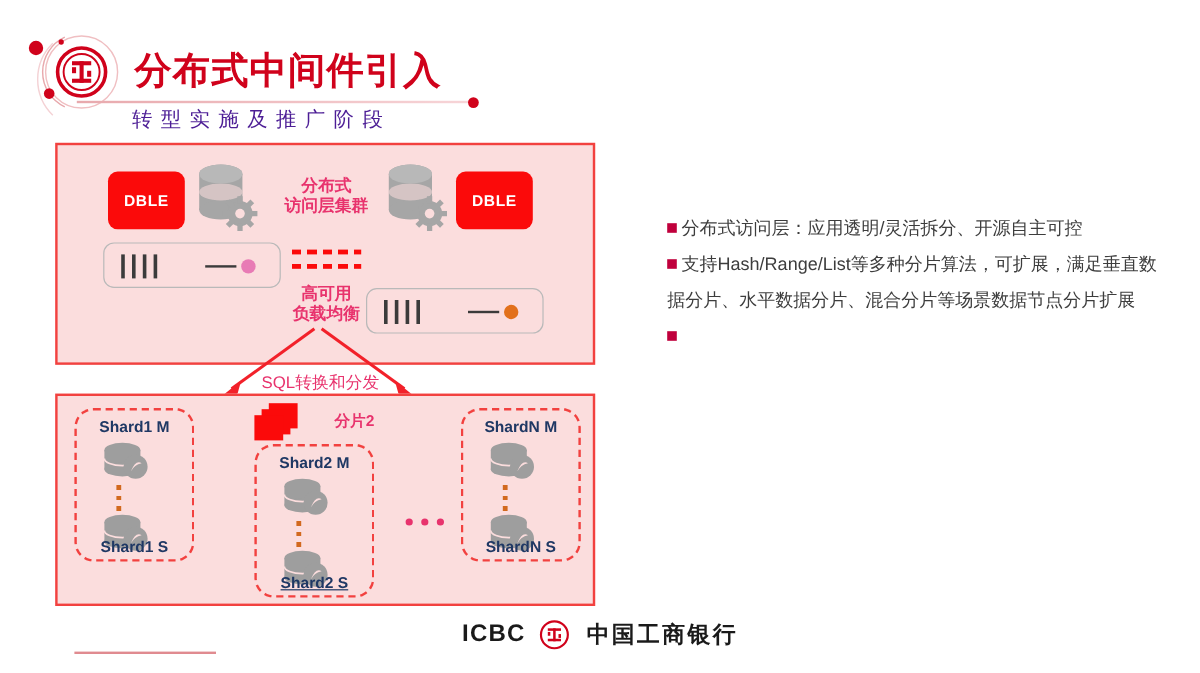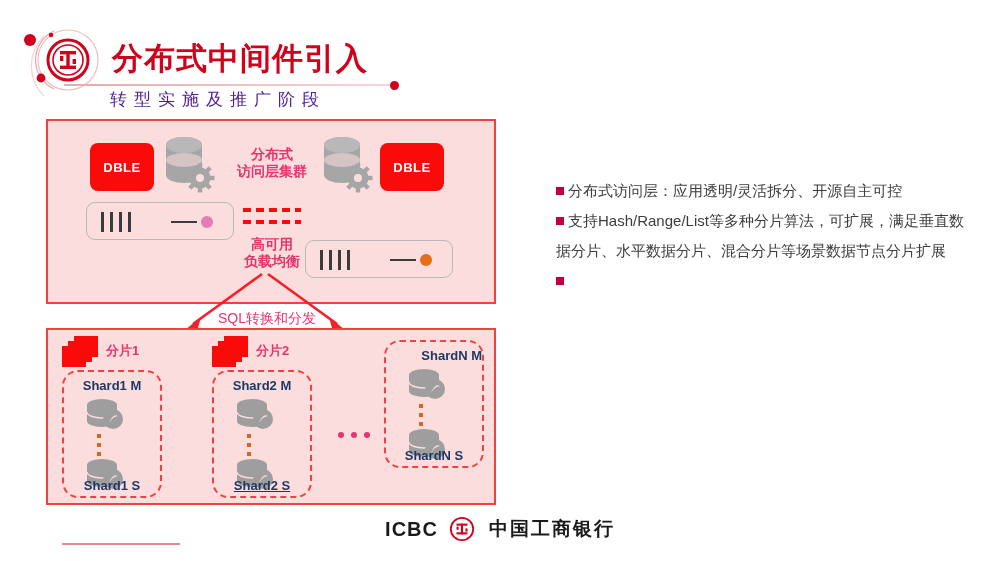--- a/index.html
+++ b/index.html
@@ -217,62 +217,54 @@
     <path d="M 103 6 L 172 56" stroke="#f2212a" stroke-width="2.6" fill="none"></path>
     <polygon points="20,62 36,49 33,60 24,64" fill="#f2212a"></polygon>
     <polygon points="180,62 164,49 167,60 176,64" fill="#f2212a"></polygon>
   </svg>
 </div>
 <div class="abs sql-label" style="left:218px;top:310px;">SQL转换和分发</div>
 
 <div class="abs" id="bottom-panel"></div>
 
 <div class="abs" style="left:62px;top:336px;">
-  <div style="display:flex;align-items:center;gap:8px;height:30px;">
+  <div class="shard-box" style="margin-top:4px;">
+    <span class="shard-text" style="top:6px;">Shard1 M</span>
+    <span style="position:absolute;left:18px;top:26px;">
+      <svg width="46" height="34" viewBox="0 0 46 34">
+        <ellipse cx="20" cy="7" rx="15" ry="6" fill="#9e9e9e"></ellipse>
+          <rect x="5" y="7" width="30" height="16" fill="#9e9e9e"></rect>
+        <ellipse cx="20" cy="23" rx="15" ry="6" fill="#9e9e9e"></ellipse>
+        <path d="M5 14 a15 6 0 0 0 30 0" fill="none" stroke="#fbdddd" stroke-width="1.4"></path>
+        <circle cx="31" cy="21" r="10" fill="#9e9e9e"></circle>
+        <path d="M27 25 q4 -10 9 -7 q-6 1 -9 7 z" fill="#fbdddd"></path>
+      </svg>
+    </span>
+    <span class="conn" style="position:absolute;left:33px;top:62px;height:26px;"></span>
+    <span style="position:absolute;left:18px;top:86px;">
+      <svg width="46" height="34" viewBox="0 0 46 34">
+        <ellipse cx="20" cy="7" rx="15" ry="6" fill="#9e9e9e"></ellipse>
+          <rect x="5" y="7" width="30" height="16" fill="#9e9e9e"></rect>
+        <ellipse cx="20" cy="23" rx="15" ry="6" fill="#9e9e9e"></ellipse>
+        <path d="M5 14 a15 6 0 0 0 30 0" fill="none" stroke="#fbdddd" stroke-width="1.4"></path>
+        <circle cx="31" cy="21" r="10" fill="#9e9e9e"></circle>
+        <path d="M27 25 q4 -10 9 -7 q-6 1 -9 7 z" fill="#fbdddd"></path>
+      </svg>
+    </span>
+    <span class="shard-text" style="top:106px;">Shard1 S</span>
+  </div>
+</div>
+
+<div class="abs" style="left:212px;top:336px;">
+  <div style="display:flex;align-items:center;gap:8px;height:30px;justify-content:space-between;">
     <span class="stack">
       <i style="left:12px;top:0;"></i>
         <i style="left:6px;top:5px;"></i>
         <i style="left:0;top:10px;"></i>
     </span>
-    <span class="fenpian-label">分片1</span>
-  </div>
-  <div class="shard-box" style="margin-top:4px;">
-    <span class="shard-text" style="top:6px;">Shard1 M</span>
-    <span style="position:absolute;left:18px;top:26px;">
-      <svg width="46" height="34" viewBox="0 0 46 34">
-        <ellipse cx="20" cy="7" rx="15" ry="6" fill="#9e9e9e"></ellipse>
-          <rect x="5" y="7" width="30" height="16" fill="#9e9e9e"></rect>
-        <ellipse cx="20" cy="23" rx="15" ry="6" fill="#9e9e9e"></ellipse>
-        <path d="M5 14 a15 6 0 0 0 30 0" fill="none" stroke="#fbdddd" stroke-width="1.4"></path>
-        <circle cx="31" cy="21" r="10" fill="#9e9e9e"></circle>
-        <path d="M27 25 q4 -10 9 -7 q-6 1 -9 7 z" fill="#fbdddd"></path>
-      </svg>
-    </span>
-    <span class="conn" style="position:absolute;left:33px;top:62px;height:26px;"></span>
-    <span style="position:absolute;left:18px;top:86px;">
-      <svg width="46" height="34" viewBox="0 0 46 34">
-        <ellipse cx="20" cy="7" rx="15" ry="6" fill="#9e9e9e"></ellipse>
-          <rect x="5" y="7" width="30" height="16" fill="#9e9e9e"></rect>
-        <ellipse cx="20" cy="23" rx="15" ry="6" fill="#9e9e9e"></ellipse>
-        <path d="M5 14 a15 6 0 0 0 30 0" fill="none" stroke="#fbdddd" stroke-width="1.4"></path>
-        <circle cx="31" cy="21" r="10" fill="#9e9e9e"></circle>
-        <path d="M27 25 q4 -10 9 -7 q-6 1 -9 7 z" fill="#fbdddd"></path>
-      </svg>
-    </span>
-    <span class="shard-text" style="top:106px;">Shard1 S</span>
-  </div>
-</div>
-
-<div class="abs" style="left:212px;top:336px;">
-  <div style="display:flex;align-items:center;gap:8px;height:30px;">
-    <span class="stack">
-      <i style="left:12px;top:0;"></i>
-        <i style="left:6px;top:5px;"></i>
-        <i style="left:0;top:10px;"></i>
-    </span>
     <span class="fenpian-label">分片2</span>
   </div>
   <div class="shard-box" style="margin-top:4px;">
     <span class="shard-text" style="top:6px;">Shard2 M</span>
     <span style="position:absolute;left:18px;top:26px;">
       <svg width="46" height="34" viewBox="0 0 46 34">
         <ellipse cx="20" cy="7" rx="15" ry="6" fill="#9e9e9e"></ellipse>
           <rect x="5" y="7" width="30" height="16" fill="#9e9e9e"></rect>
         <ellipse cx="20" cy="23" rx="15" ry="6" fill="#9e9e9e"></ellipse>
         <path d="M5 14 a15 6 0 0 0 30 0" fill="none" stroke="#fbdddd" stroke-width="1.4"></path>
@@ -296,21 +288,21 @@
 </div>
 
 <div class="abs ddots" style="left:338px;top:432px;">
     <i></i>
     <i></i>
     <i></i>
   </div>
 
 <div class="abs" style="left:384px;top:336px;">
   <div class="shard-box" style="margin-top:4px;">
-    <span class="shard-text" style="top:6px;text-align:right;">ShardN M</span>
+    <span class="shard-text" style="top:6px;">ShardN M</span>
     <span style="position:absolute;left:18px;top:26px;">
       <svg width="46" height="34" viewBox="0 0 46 34">
         <ellipse cx="20" cy="7" rx="15" ry="6" fill="#9e9e9e"></ellipse>
           <rect x="5" y="7" width="30" height="16" fill="#9e9e9e"></rect>
         <ellipse cx="20" cy="23" rx="15" ry="6" fill="#9e9e9e"></ellipse>
         <path d="M5 14 a15 6 0 0 0 30 0" fill="none" stroke="#fbdddd" stroke-width="1.4"></path>
         <circle cx="31" cy="21" r="10" fill="#9e9e9e"></circle>
         <path d="M27 25 q4 -10 9 -7 q-6 1 -9 7 z" fill="#fbdddd"></path>
       </svg>
     </span>

